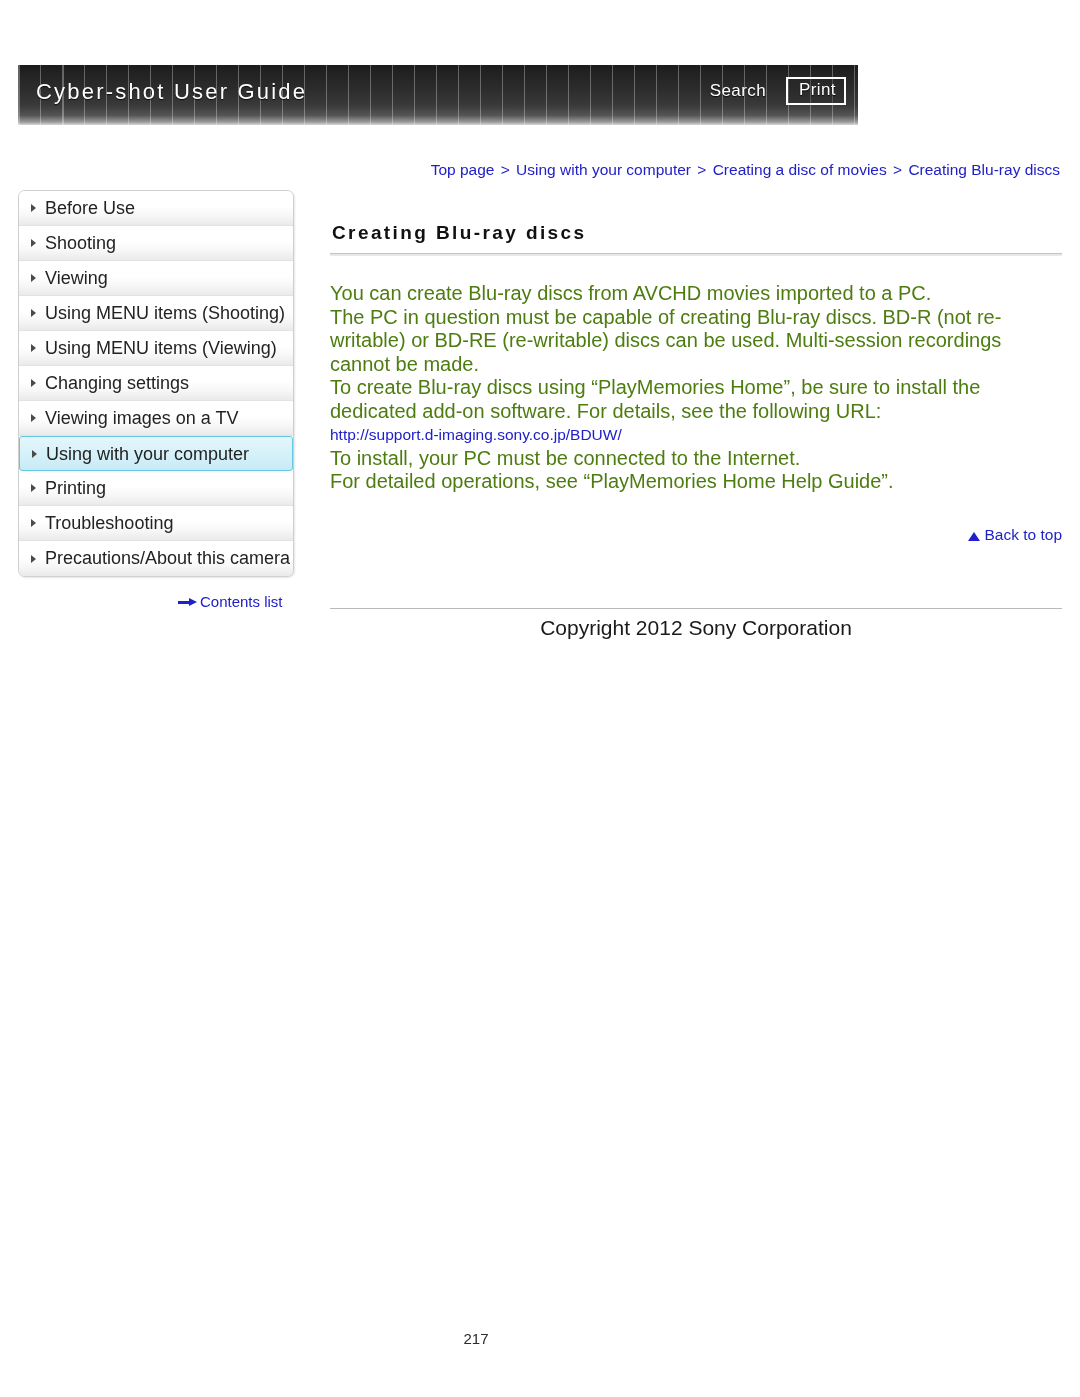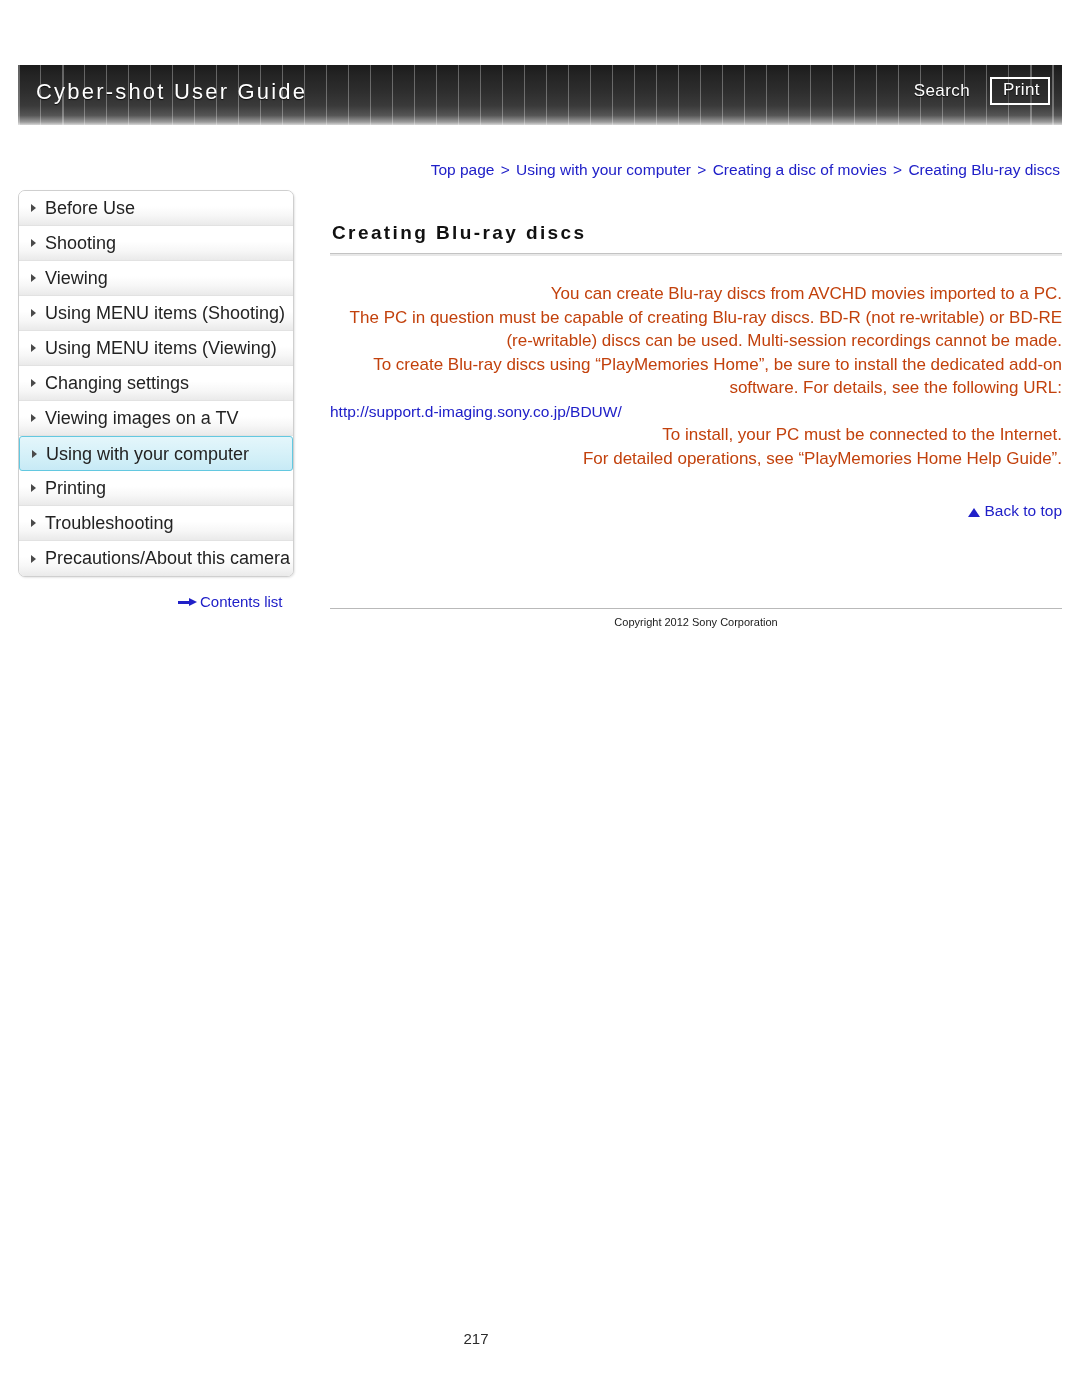--- a/index.html
+++ b/index.html
@@ -14,21 +14,21 @@
     color: #1a1a1a;
     position: relative;
     overflow: hidden;
   }
 
   
   .banner {
     position: absolute;
     left: 18px;
     top: 65px;
-    width: 1044px;
+    width: 840px;
     height: 60px;
     background:
       repeating-linear-gradient(to right,
         rgba(255,255,255,0.30) 0px,
         rgba(255,255,255,0.30) 1.5px,
         rgba(255,255,255,0.0) 1.5px,
         rgba(255,255,255,0.0) 22px),
       linear-gradient(to bottom,
         #1b1b1b 0%,
         #242424 18%,
@@ -192,24 +192,23 @@
     letter-spacing: 2.4px;
     color: #111111;
     margin: 0 0 9px 2px;
   }
   .title-rule {
     height: 3px;
     background: linear-gradient(to bottom, #c3c3c3 0%, #c3c3c3 50%, #e8e8e8 50%, #e8e8e8 100%);
     margin-bottom: 26px;
   }
   .body-line {
-    font-size: 17px;
+    font-size: 20px;
     line-height: 23.5px;
-    color: #c2410c;
-    text-align: right;
+    color: #4d7c0f;
   }
   .body-para {
     margin: 0;
   }
   .url-link {
     display: block;
     font-size: 15.5px;
     line-height: 23.5px;
     color: #2020c8;
     text-decoration: none;
@@ -242,21 +241,21 @@
     width: 732px;
     height: 1px;
     background: #b9b9b9;
   }
   .copyright {
     position: absolute;
     left: 330px;
     top: 616px;
     width: 732px;
     text-align: center;
-    font-size: 11px;
+    font-size: 21px;
     color: #1a1a1a;
   }
   .page-number {
     position: absolute;
     left: 0;
     top: 1330px;
     width: 952px;
     text-align: center;
     font-size: 15px;
     color: #2b2b2b;

